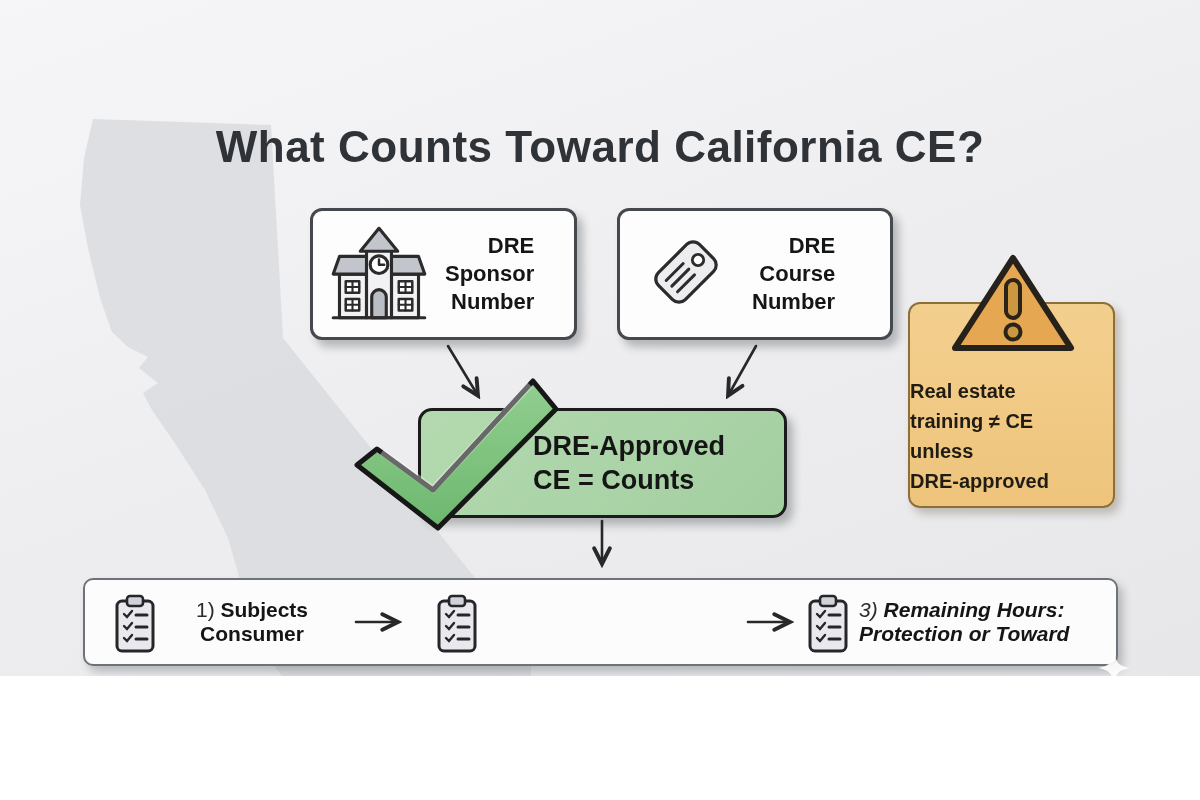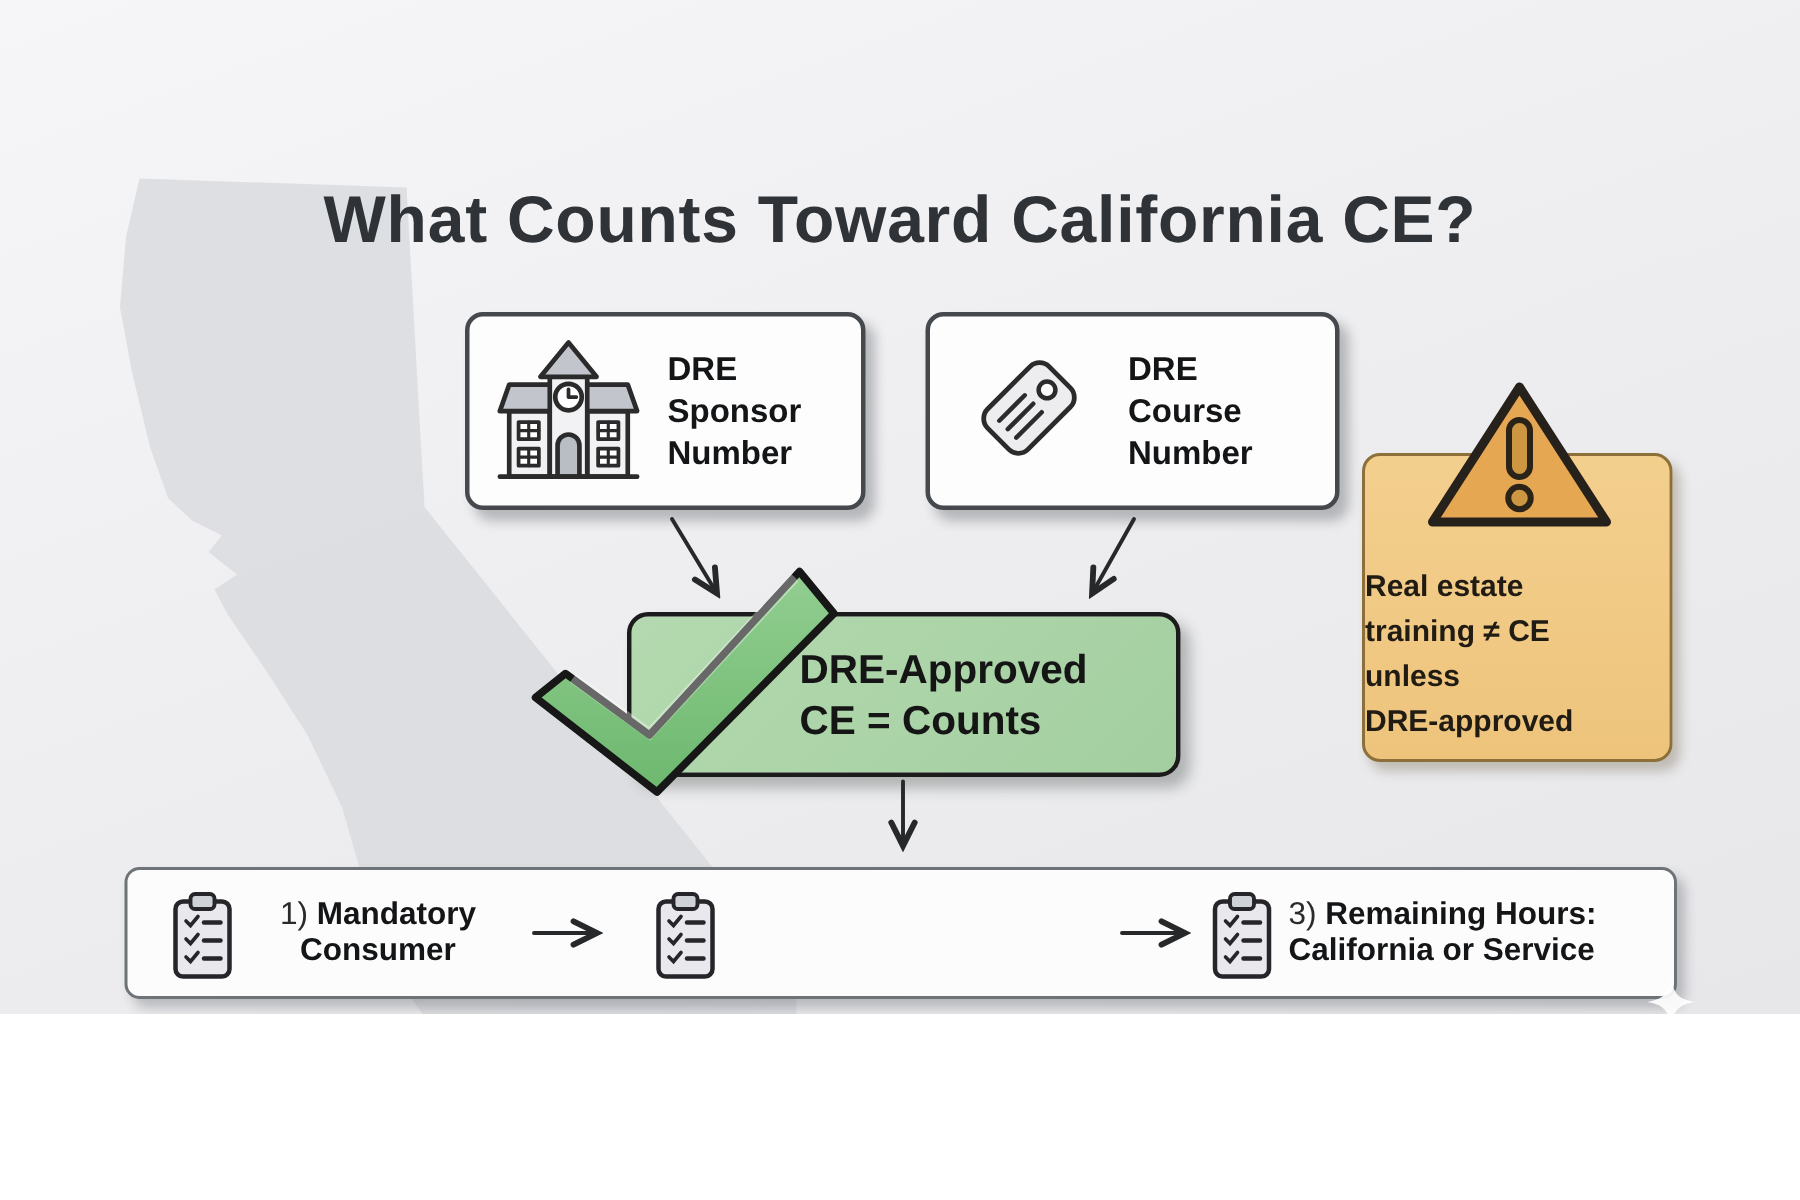--- a/index.html
+++ b/index.html
@@ -15,21 +15,21 @@
     font-size:44px;font-weight:700;letter-spacing:.5px;color:#2f3337;
   }
 
   .src-box{
     position:absolute;display:flex;align-items:center;gap:14px;
     background:#fdfdfe;border:3px solid #45484d;border-radius:12px;
     box-shadow:6px 7px 8px rgba(50,52,60,.30);
     padding:8px 10px 8px 14px;box-sizing:border-box;
   }
   .src-box .label{
-    font-size:22px;font-weight:700;line-height:28px;white-space:pre-line;color:#141516;
+    font-size:22px;font-weight:700;line-height:28px;white-space:pre-line;color:#141516;text-align:right;
   }
   #box-sponsor{left:310px;top:208px;width:267px;height:132px;}
   #box-course{left:617px;top:208px;width:276px;height:132px;}
 
   .approved-box{
     position:absolute;left:418px;top:408px;width:369px;height:110px;
     background:linear-gradient(135deg,#b4d9b0,#a3cfa0);
     border:3px solid #1a1b1a;border-radius:14px;
     box-shadow:6px 7px 9px rgba(50,60,52,.32);
     display:flex;align-items:center;box-sizing:border-box;padding-left:112px;
@@ -57,21 +57,21 @@
     background:#fcfcfd;border:2.5px solid #6e7377;border-radius:10px;
     box-shadow:5px 6px 8px rgba(55,58,64,.28);box-sizing:border-box;
   }
   .step-icon{position:absolute;top:14px;}
   .step-text{position:absolute;top:50%;transform:translateY(-50%);
     font-size:21px;line-height:24px;color:#141516;}
   .step-text .b{font-weight:700;}
   .step-text .step-num{font-weight:400;color:#2a2b2d;}
   #step1-text{left:92px;width:150px;text-align:center;}
   #step2-text{left:406px;text-align:left;}
-  #step3-text{left:774px;text-align:left;}
+  #step3-text{left:774px;text-align:left;font-style:italic;}
 
   .sparkle{position:absolute;left:1096px;top:650px;opacity:.9;}
 </style>
 </head>
 <body>
 
 <div class="canvas">
 
   <svg class="layer" viewBox="0 0 1200 800">
     <polygon fill="#d9dade" opacity="0.82" points="
@@ -168,21 +168,21 @@
           <path d="M11,20 l3,3 l5,-6" stroke-width="2.4"></path>
             <line x1="23" y1="21" x2="34" y2="21" stroke-width="3"></line>
           <path d="M11,32 l3,3 l5,-6" stroke-width="2.4"></path>
             <line x1="23" y1="33" x2="34" y2="33" stroke-width="3"></line>
           <path d="M11,44 l3,3 l5,-6" stroke-width="2.4"></path>
             <line x1="23" y1="45" x2="34" y2="45" stroke-width="3"></line>
         </g>
       </svg>
     </span>
     <div class="step-text" id="step1-text">
-      <div><span class="step-num">1)</span> <span class="b">Mandatory</span></div>
+      <div><span class="step-num">1)</span> <span class="b">Subjects</span></div>
       <div class="b">Consumer</div>
     </div>
 
     <span class="step-icon" style="left:350px">
       <svg width="44" height="60" viewBox="0 0 44 60">
         <rect x="4" y="7" width="36" height="50" rx="5" fill="#e9e9ed" stroke="#26262a" stroke-width="3"></rect>
         <rect x="14" y="2" width="16" height="10" rx="3" fill="#cfd2d7" stroke="#26262a" stroke-width="2.6"></rect>
         <g stroke="#26262a" stroke-linecap="round" fill="none">
           <path d="M11,20 l3,3 l5,-6" stroke-width="2.4"></path>
             <line x1="23" y1="21" x2="34" y2="21" stroke-width="3"></line>
@@ -203,21 +203,21 @@
             <line x1="23" y1="21" x2="34" y2="21" stroke-width="3"></line>
           <path d="M11,32 l3,3 l5,-6" stroke-width="2.4"></path>
             <line x1="23" y1="33" x2="34" y2="33" stroke-width="3"></line>
           <path d="M11,44 l3,3 l5,-6" stroke-width="2.4"></path>
             <line x1="23" y1="45" x2="34" y2="45" stroke-width="3"></line>
         </g>
       </svg>
     </span>
     <div class="step-text" id="step3-text">
       <div><span class="step-num">3)</span> <span class="b">Remaining Hours:</span></div>
-      <div class="b">California or Service</div>
+      <div class="b">Protection or Toward</div>
     </div>
   </div>
 
   <svg class="layer" viewBox="0 0 1200 800">
     <defs>
       <marker id="ah" viewBox="0 0 12 12" refX="9" refY="6" markerWidth="9" markerHeight="9" orient="auto-start-reverse">
         <path d="M2,2 L10,6 L2,10" fill="none" stroke="#26282a" stroke-width="2" stroke-linecap="round"></path>
       </marker>
     </defs>
     <g stroke="#26282a" stroke-width="2.6" fill="none" stroke-linecap="round">

